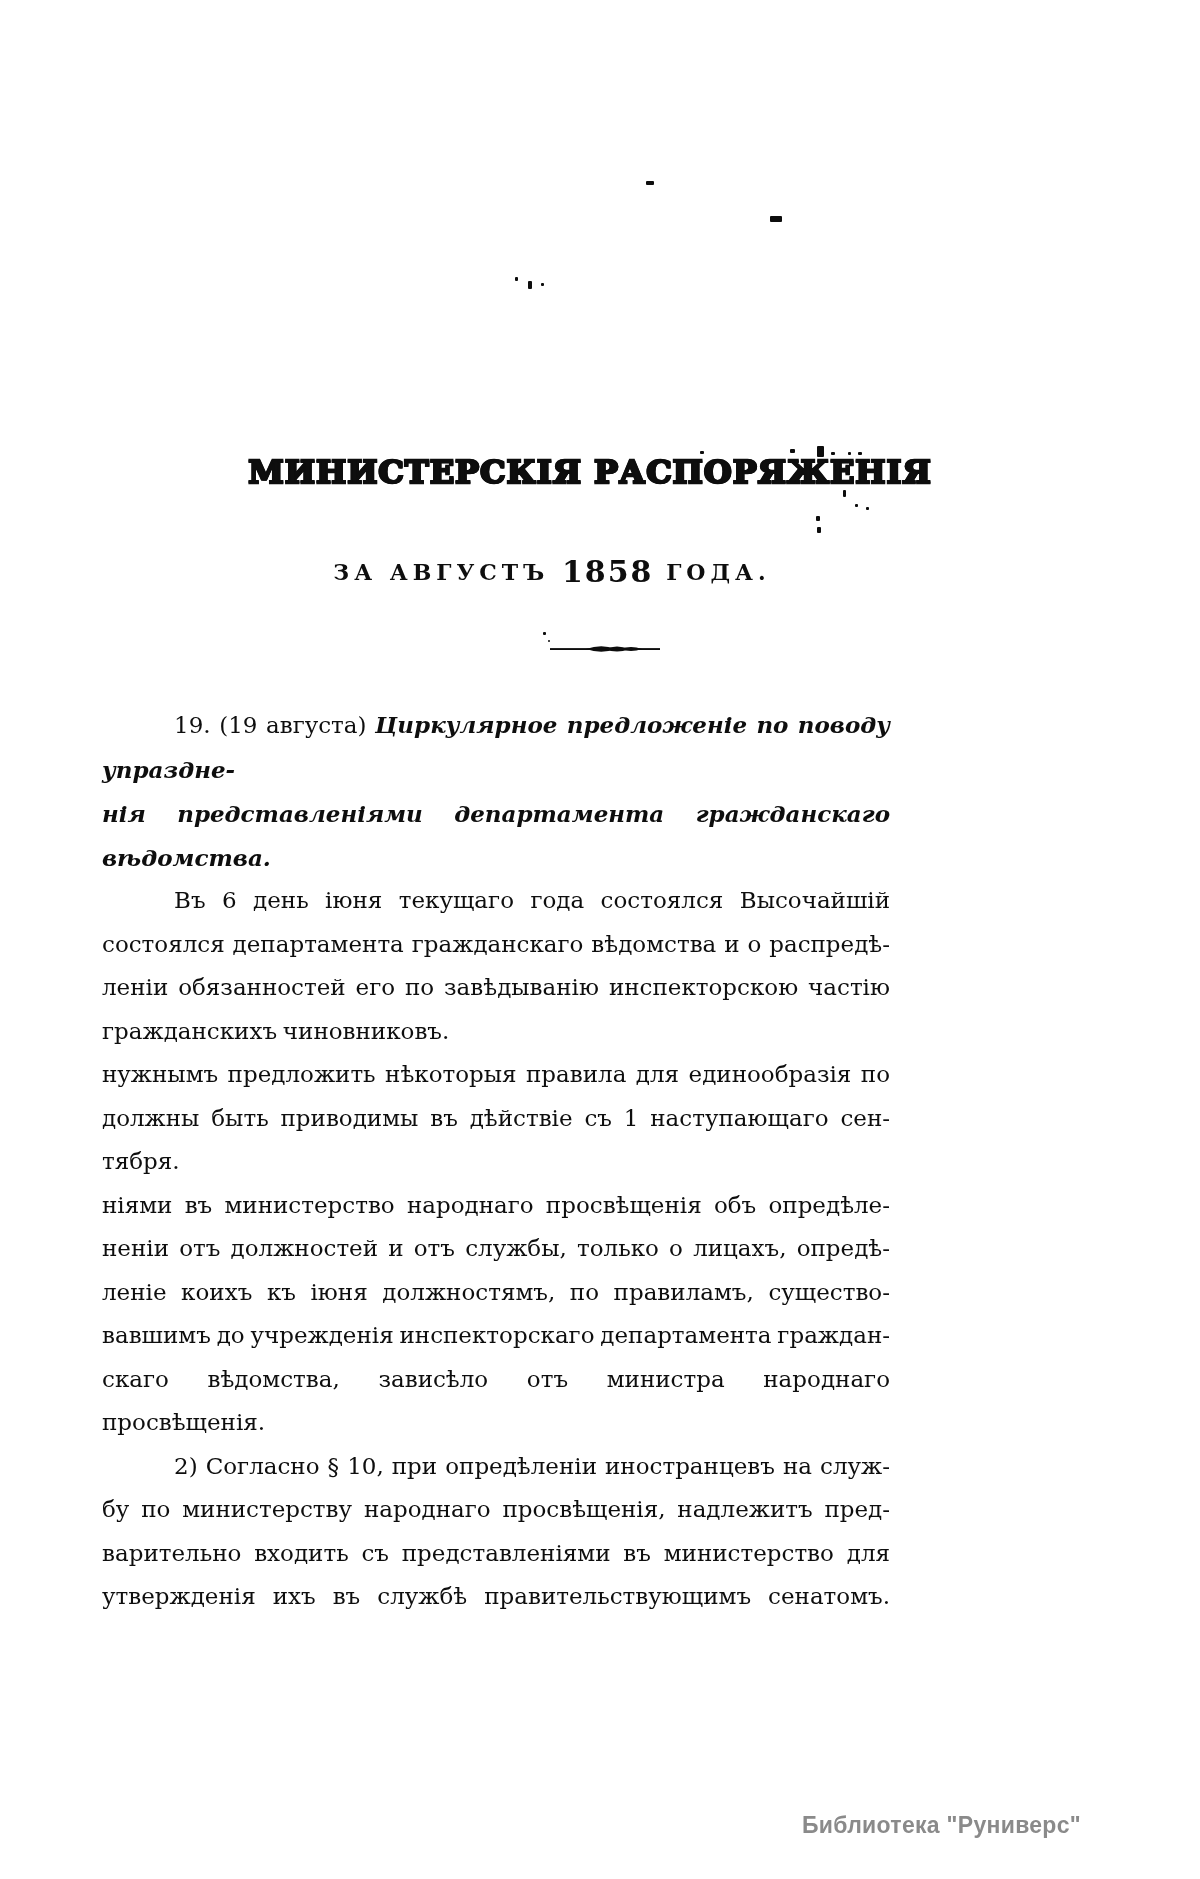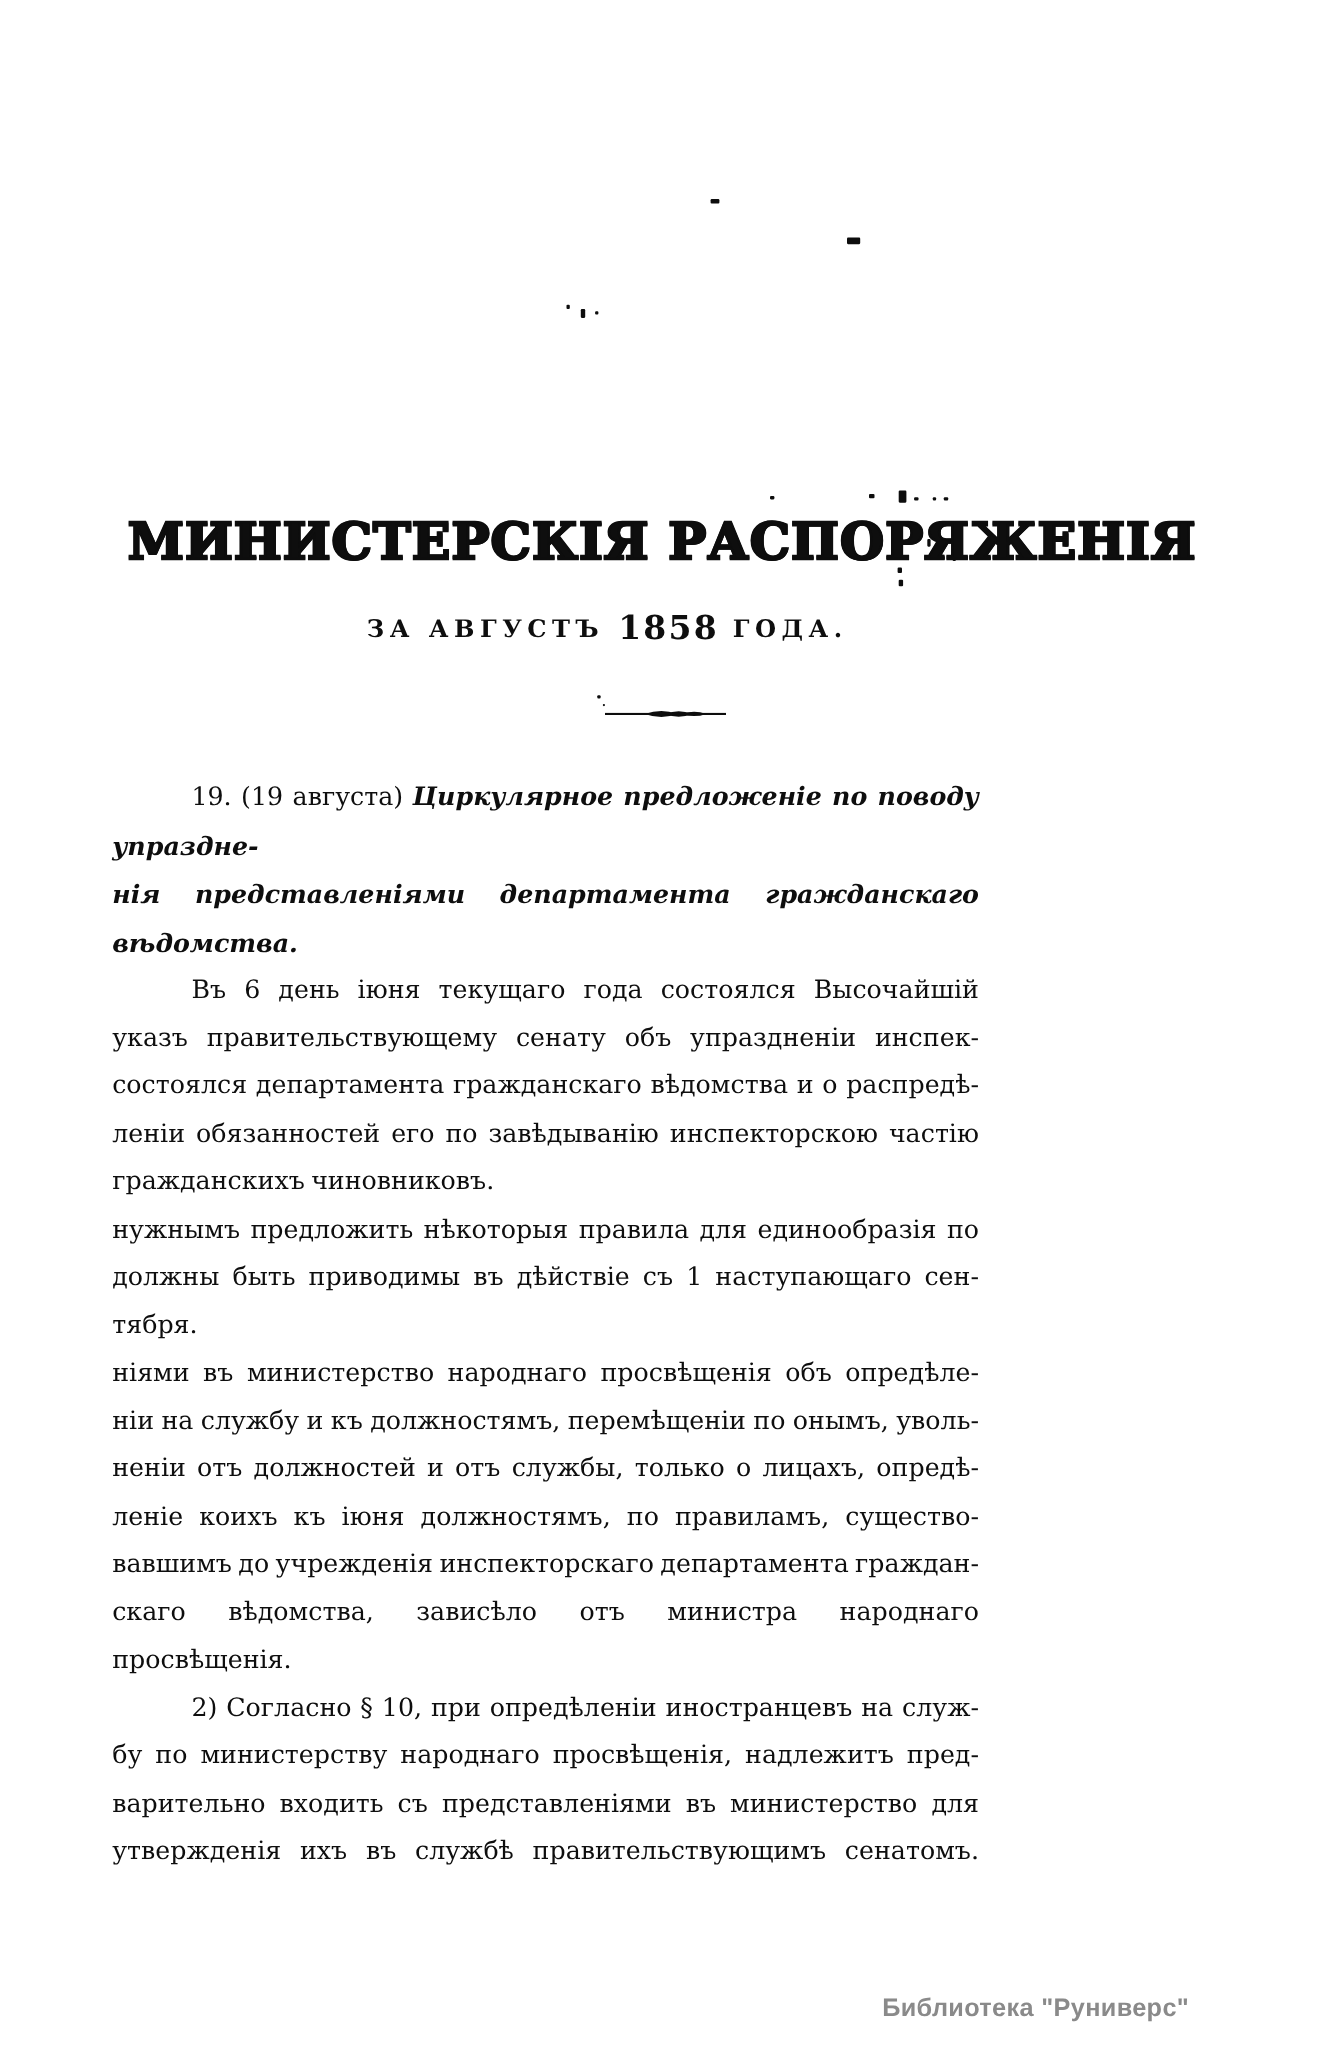--- a/index.html
+++ b/index.html
@@ -3,23 +3,23 @@
 <meta charset="utf-8">
 <style>
   html,body { margin:0; padding:0; background:#ffffff; }
   .page {
     position:relative; width:1200px; height:1879px;
     background:#ffffff; color:#0e0e0e;
     font-family:"DejaVu Serif", serif;
     overflow:hidden;
   }
   .title {
-    position:absolute; top:453px; left:0; width:1180px; margin:12px;
+    position:absolute; top:453px; left:0; width:1180px; margin:0;
     text-align:center; white-space:nowrap;
-    font-size:46px; font-weight:bold; letter-spacing:1px;
+    font-size:32px; font-weight:bold; letter-spacing:1px;
     -webkit-text-stroke:2.4px #0d0d0d;
     text-shadow:1px 0 #0d0d0d,-1px 0 #0d0d0d,0 1px #0d0d0d,0 -1px #0d0d0d,1px 1px #0d0d0d;
   }
   .subtitle {
     position:absolute; top:554px; left:0; width:1104px;
     text-align:center; white-space:nowrap;
     font-size:22px; font-weight:bold; letter-spacing:5px;
   }
   .subtitle .year { font-size:30px; letter-spacing:2px; vertical-align:-2px; }
   .divider { position:absolute; top:641px; left:550px; width:110px; height:16px; }
@@ -77,31 +77,29 @@
       </g>
     </svg>
   </div>
 
   <div class="docbody">
 
     <div class="line ind"><span class="rom">19. (19 августа) </span><span class="ital">Циркулярное предложеніе по поводу упраздне-</span></div>
     <div class="line end ital">нія представленіями департамента гражданскаго вѣдомства.</div>
 
     <div class="line ind">Въ 6 день іюня текущаго года состоялся Высочайшій</div>
-    <div class="line">указъ правительствующему сенату объ упраздненіи инспек-</div>
     <div class="line">состоялся департамента гражданскаго вѣдомства и о распредѣ-</div>
     <div class="line">леніи обязанностей его по завѣдыванію инспекторскою частію</div>
     <div class="line end">гражданскихъ чиновниковъ.</div>
 
     <div class="line">нужнымъ предложить нѣкоторыя правила для единообразія по</div>
     <div class="line">должны быть приводимы въ дѣйствіе съ 1 наступающаго сен-</div>
     <div class="line end">тября.</div>
 
     <div class="line">ніями въ министерство народнаго просвѣщенія объ опредѣле-</div>
-    <div class="line">ніи на службу и къ должностямъ, перемѣщеніи по онымъ, уволь-</div>
     <div class="line">неніи отъ должностей и отъ службы, только о лицахъ, опредѣ-</div>
     <div class="line">леніе коихъ къ іюня должностямъ, по правиламъ, существо-</div>
     <div class="line">вавшимъ до учрежденія инспекторскаго департамента граждан-</div>
     <div class="line">скаго вѣдомства, зависѣло отъ министра народнаго просвѣщенія.</div>
 
     <div class="line ind">2) Согласно § 10, при опредѣленіи иностранцевъ на служ-</div>
     <div class="line">бу по министерству народнаго просвѣщенія, надлежитъ пред-</div>
     <div class="line">варительно входить съ представленіями въ министерство для</div>
     <div class="line">утвержденія ихъ въ службѣ правительствующимъ сенатомъ.</div>
 

